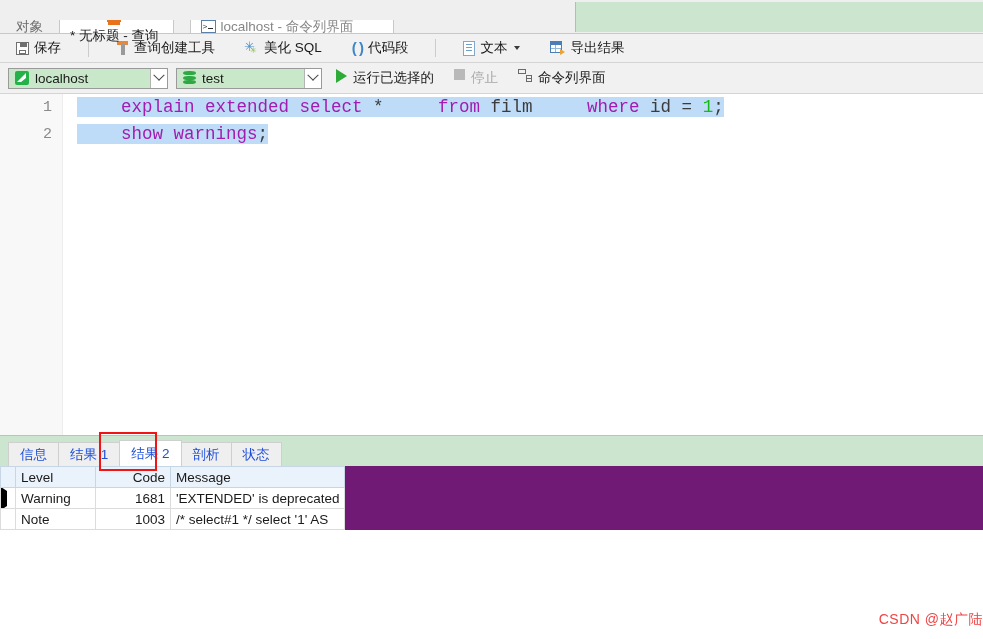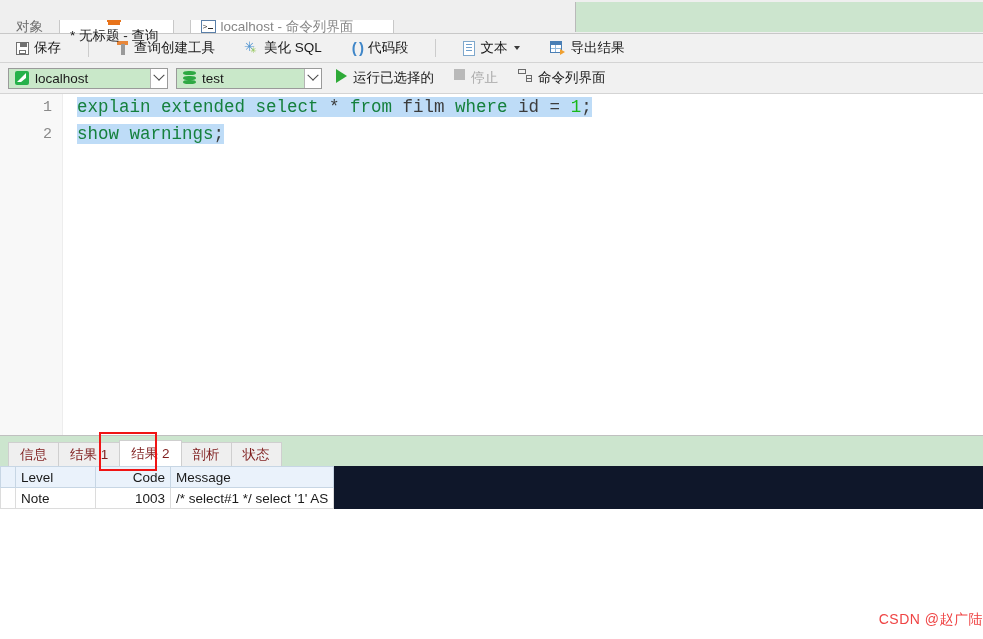--- a/index.html
+++ b/index.html
@@ -398,21 +398,21 @@
   .code {
     position: absolute;
     left: 62px; top: 0; right: 0; bottom: 0;
     padding-left: 15px;
     font-family: "Liberation Mono", monospace;
     font-size: 17.5px;
     line-height: 27px;
   }
   .code .line { height: 27px; white-space: pre; }
   .code .sel { background: #bedcf7; }
-  .kw   { color: #15803d; }
+  .kw   { color: #a21caf; margin-left: 44px; }
   .plain{ color: #3c3c3c; }
   .num  { color: #18b818; }
 
   
   .resultbar {
     height: 30px;
     background: #cce5ce;
     border-top: 1px solid #c0c0c0;
     display: flex;
     align-items: flex-end;
@@ -422,42 +422,42 @@
   .rtab {
     height: 24px;
     display: flex;
     align-items: center;
     padding: 0 11px;
     background: #efefef;
     border: 1px solid #cfcfcf;
     border-bottom: none;
     box-sizing: border-box;
     font-size: 13.5px;
-    color: #7f1d1d;
+    color: #1d4ed8;
     margin-right: -1px;
     white-space: nowrap;
   }
   .rtab.selected {
     background: #ffffff;
     height: 26px;
   }
   .redbox {
     position: absolute;
     left: 99px;
     top: -4px;
     width: 58px;
     height: 39px;
     border: 2.5px solid #f01414;
     box-sizing: border-box;
     pointer-events: none;
     z-index: 5;
   }
 
   .gridwrap {
-    background: #0f172a;
+    background: #701a75;
     position: relative;
   }
   table.grid {
     border-collapse: collapse;
     font-size: 13.5px;
     table-layout: fixed;
   }
   table.grid th, table.grid td {
     border: 1px solid #dcdcdc;
     height: 21px;
@@ -633,20 +633,28 @@
     <thead>
       <tr>
         <th class="col-ind"></th>
         <th class="col-lvl">Level</th>
         <th class="col-code">Code</th>
         <th class="col-msg">Message</th>
       </tr>
     </thead>
     <tbody>
       <tr>
+        <td class="col-ind">
+          <span class="rowmark"></span>
+        </td>
+        <td class="col-lvl">Warning</td>
+        <td class="col-code">1681</td>
+        <td class="col-msg">'EXTENDED' is deprecated</td>
+      </tr>
+      <tr>
         <td class="col-ind"></td>
         <td class="col-lvl">Note</td>
         <td class="col-code">1003</td>
         <td class="col-msg">/* select#1 */ select '1' AS</td>
       </tr>
     </tbody>
   </table>
 </div>
 
 <div class="watermark">CSDN @赵广陆</div>

